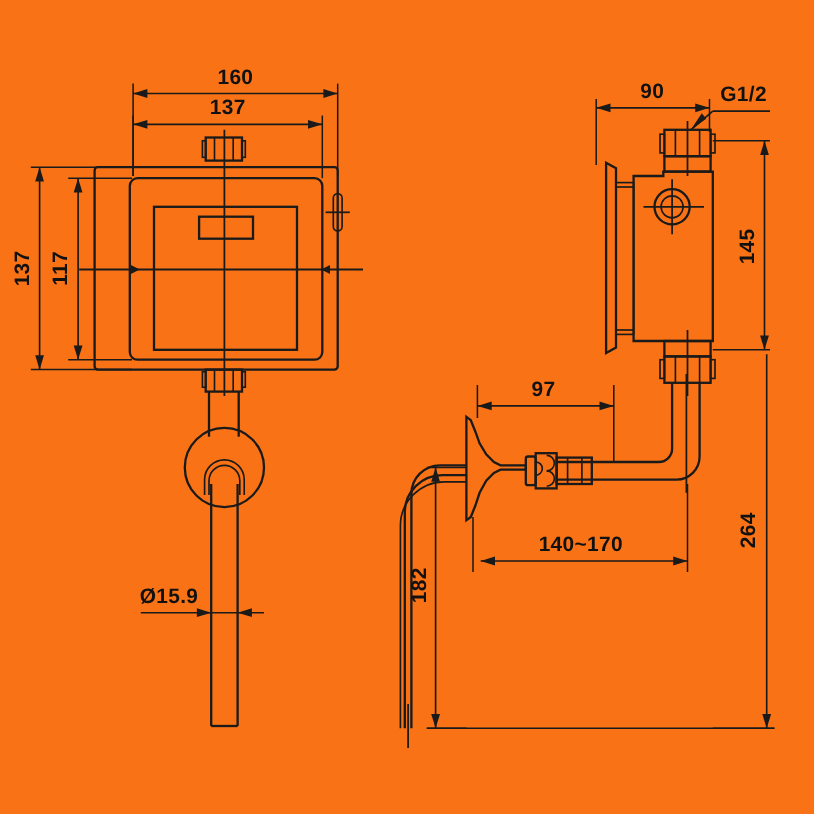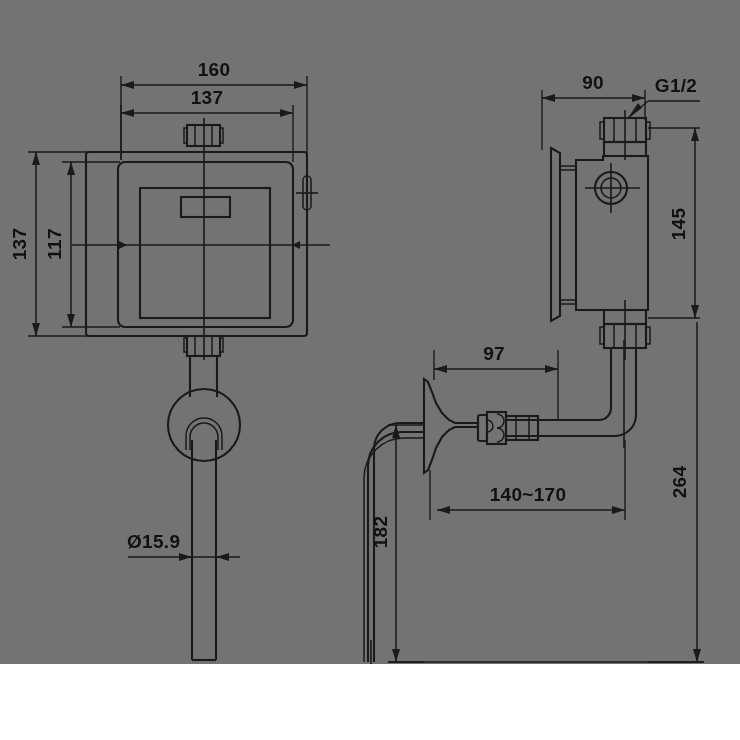--- a/index.html
+++ b/index.html
@@ -3,22 +3,22 @@
 <meta charset="utf-8">
 <style>
   html, body {
     margin: 0;
     padding: 0;
     background: #ffffff;
   }
   #drawing-root {
     position: relative;
     width: 740px;
-    height: 664px;
-    background: #737373;
+    height: 740px;
+    background: #f97316;
     font-family: "Liberation Sans", sans-serif;
     overflow: hidden;
   }
   svg#tech-drawing {
     display: block;
     width: 740px;
     height: 740px;
   }
   .obj {
     fill: none;

